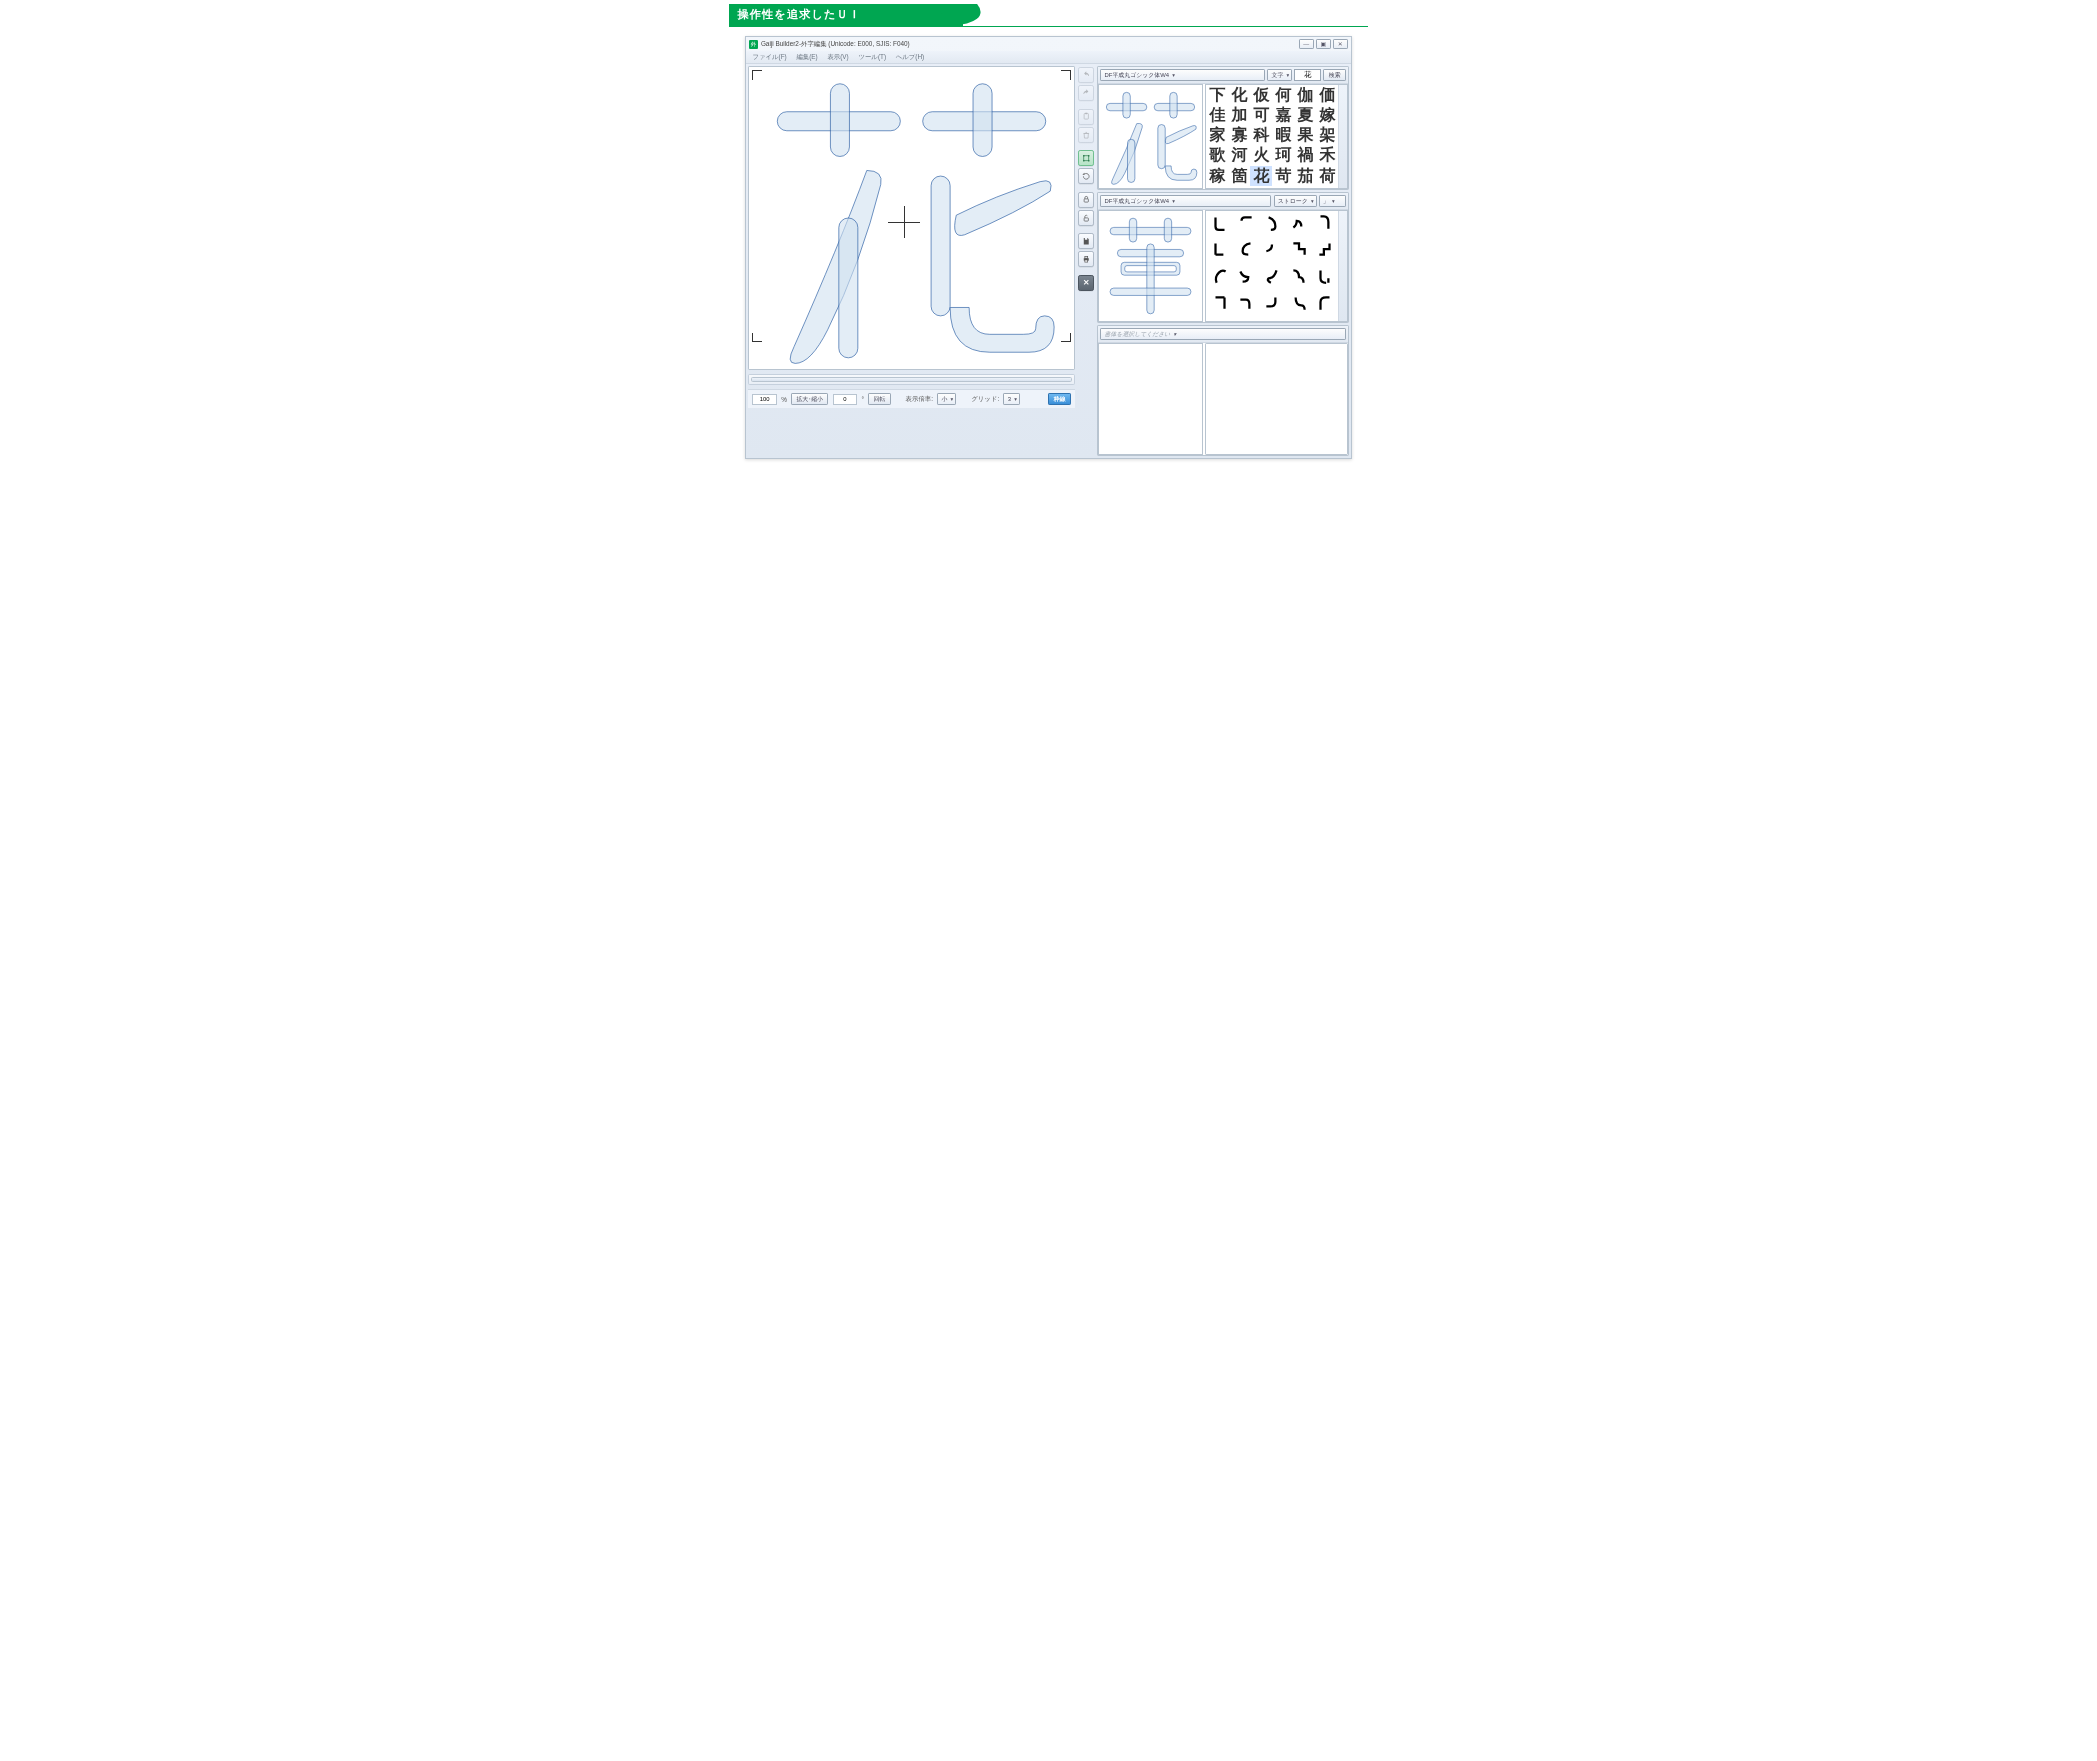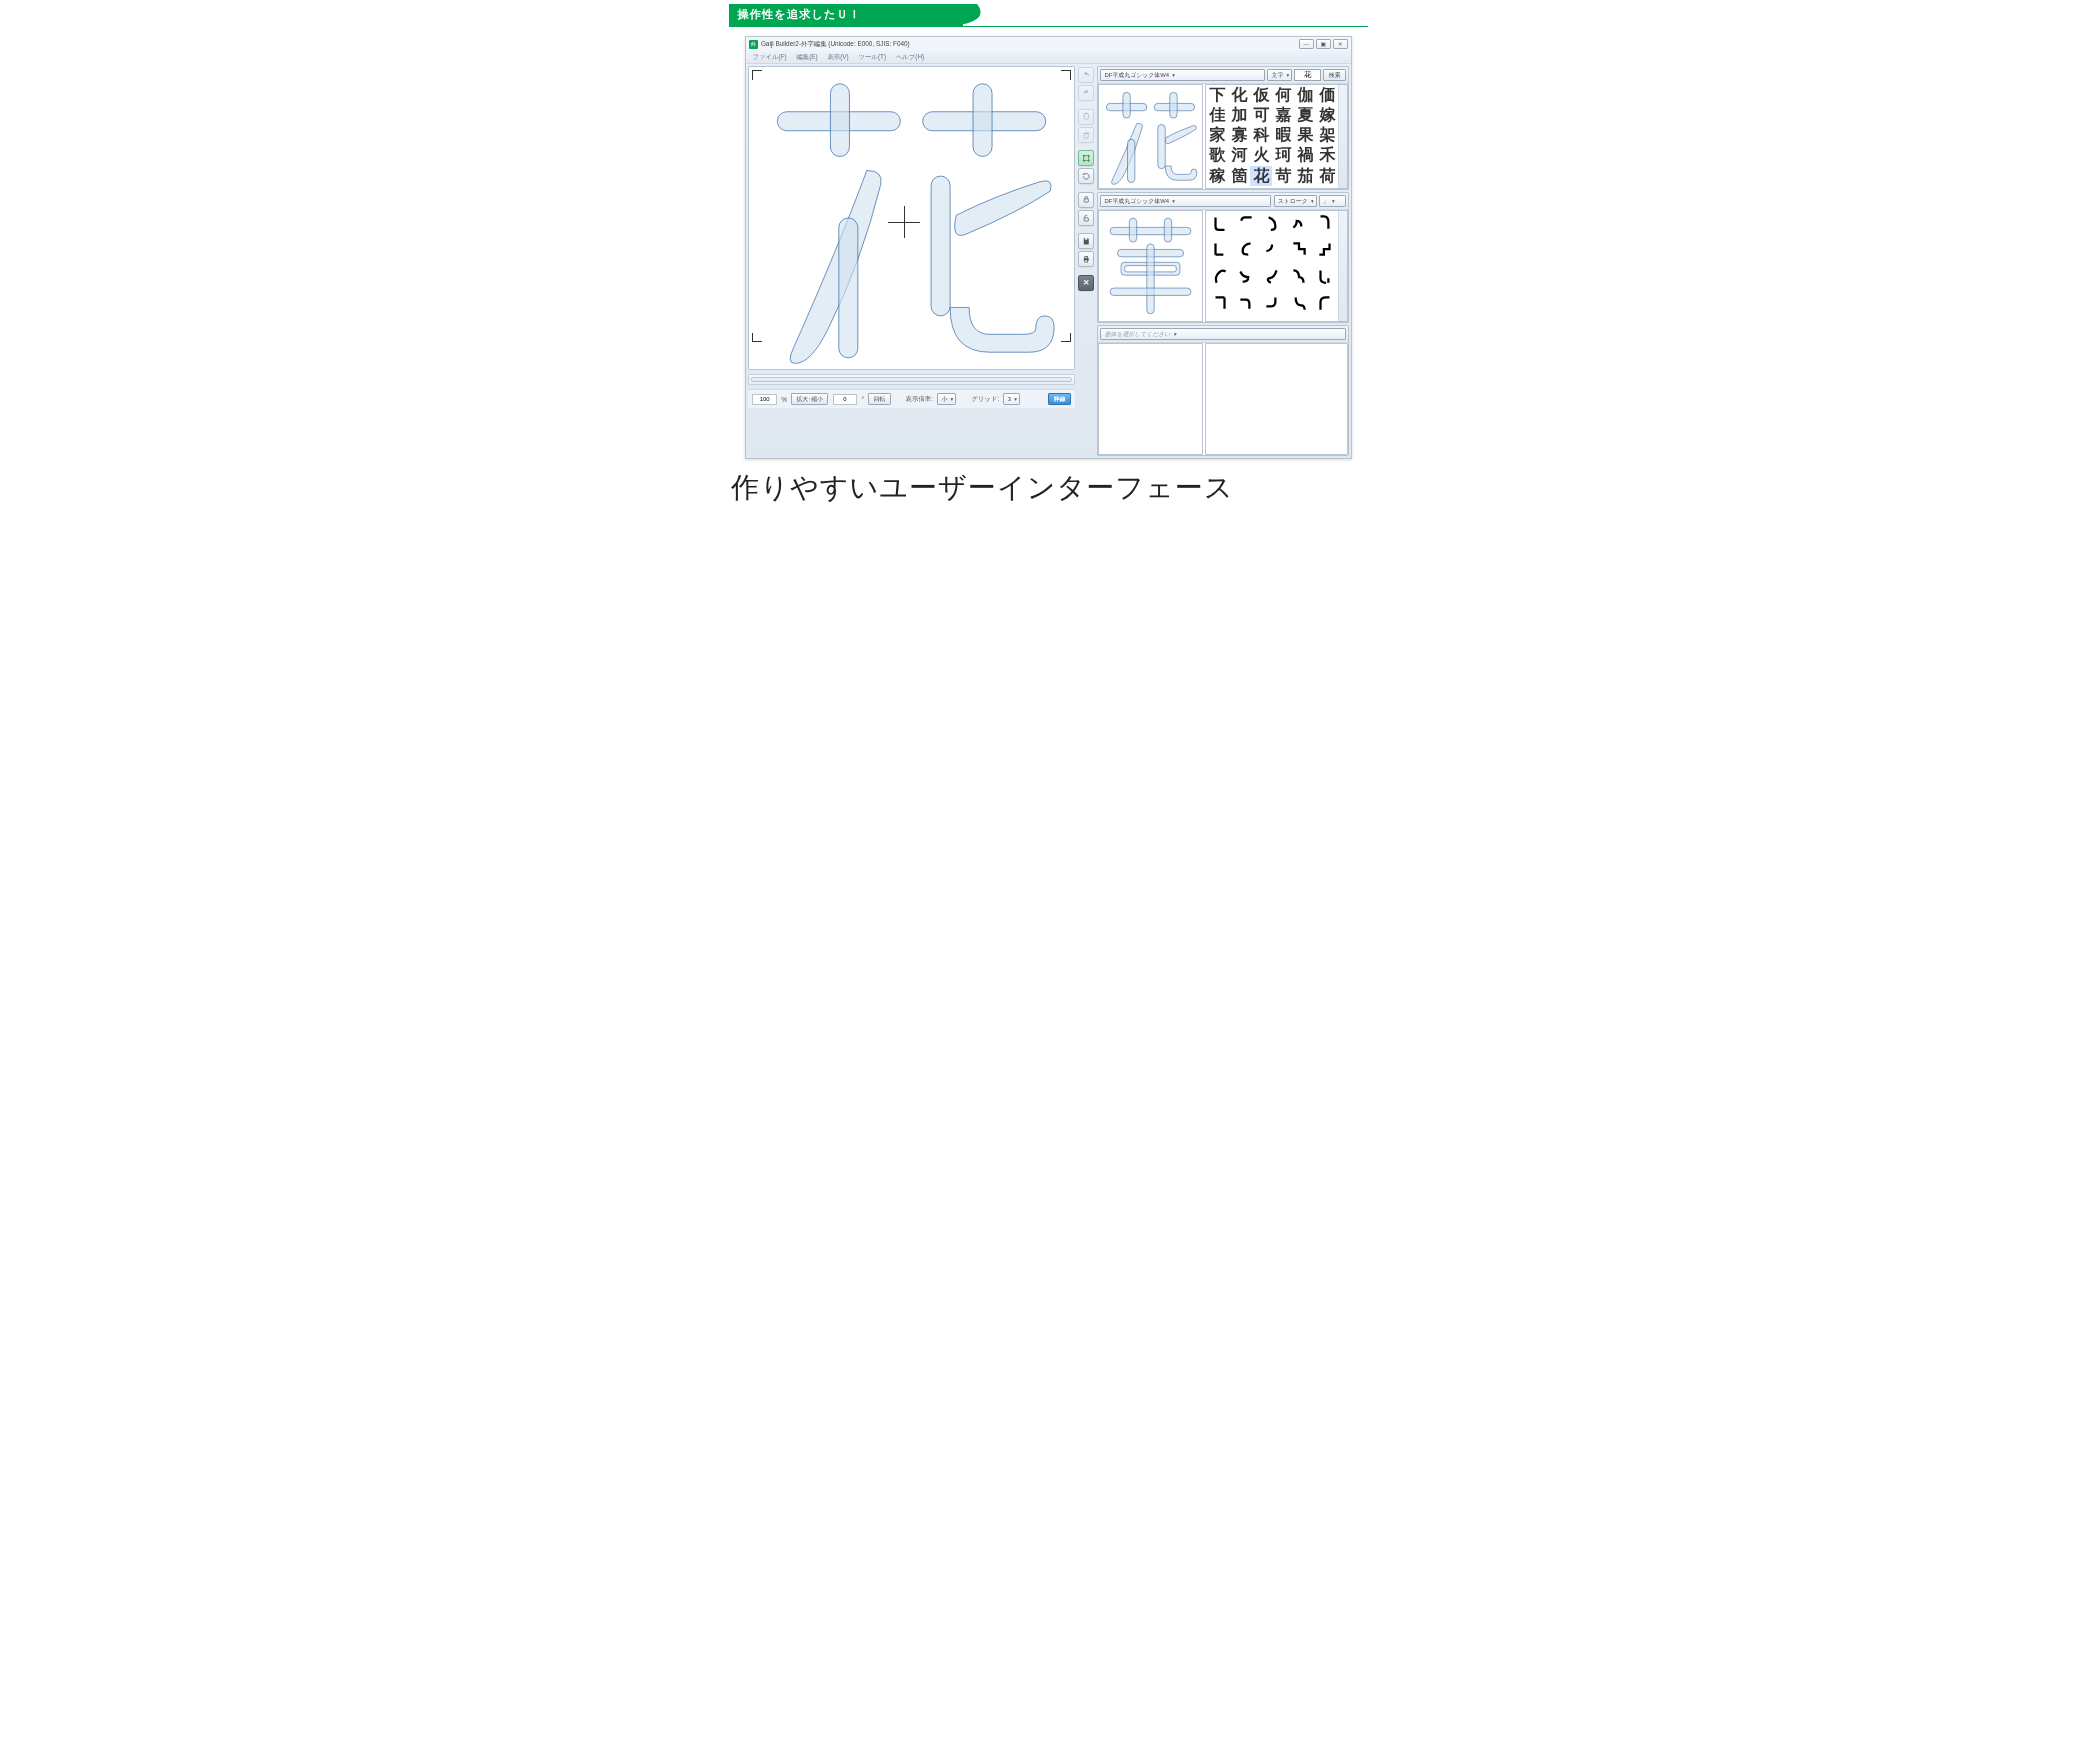--- a/index.html
+++ b/index.html
@@ -648,15 +648,14 @@
               <div class="mini-grid"></div>
             </div>
           </div>
         </div>
 
       </div>
 
     </div>
   </div>
 
-  <div class="caption">作りやすいユーザーインターフェース</div>
 </div>
 
 
 </body></html>

